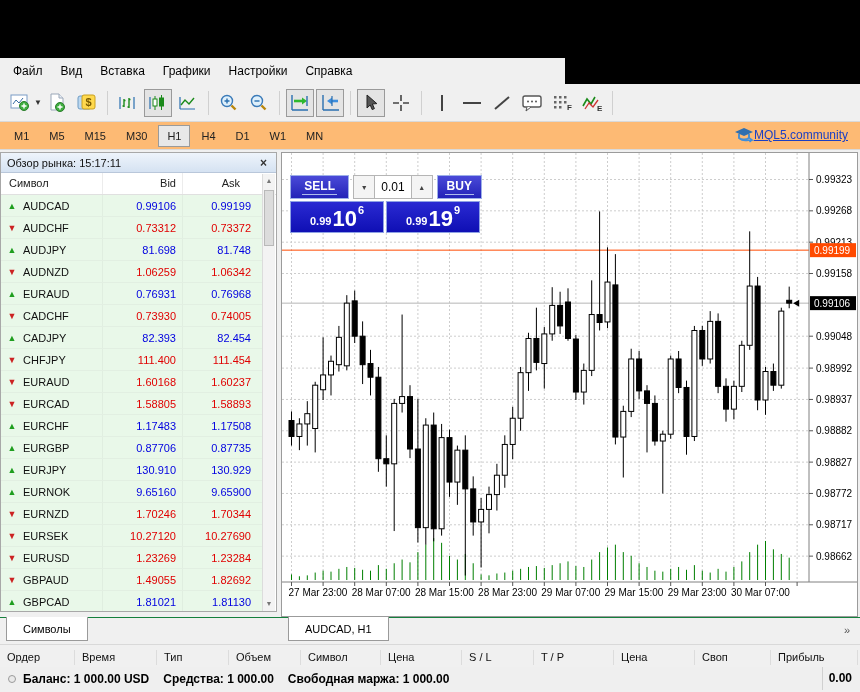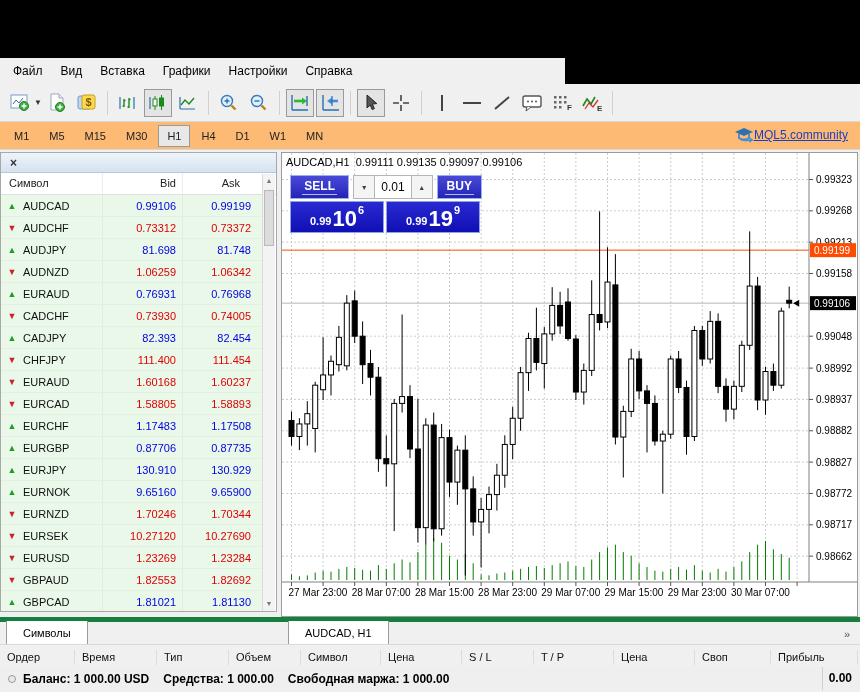--- a/index.html
+++ b/index.html
@@ -71,21 +71,21 @@
          display:flex; align-items:center; justify-content:center; }
   .trow2 { display:flex; margin-top:2px; }
   .bigpx { width:94px; height:32px; background:linear-gradient(#2a2ad2,#0f0fb4); color:#fff; display:flex;
            align-items:flex-end; justify-content:center; padding-bottom:3px; border:1px solid #8fa2e4; }
   .bigpx + .bigpx { margin-left:2px; }
   .px-s { font-size:11px; font-weight:bold; padding-bottom:2px; }
   .px-b { font-size:22px; font-weight:bold; line-height:20px; margin:0 1px; }
   .px-e { font-size:11px; font-weight:bold; align-self:flex-start; padding-top:2px; }
 
   
-  #tabstrip { left:0; top:617px; width:860px; height:27px; background:#f0f0f0; border-top:5px solid #15803d; }
+  #tabstrip { left:0; top:617px; width:860px; height:27px; background:#f0f0f0; border-top:1px solid #15803d; }
   .btab { position:absolute; top:-1px; height:24px; background:#fff; border:1px solid #9a9a9a; border-top:none;
           display:flex; align-items:center; padding:0 16px; font-size:11px; }
   #tab-symbols { left:6px; }
   #tab-chart { left:288px; }
   #tab-more { position:absolute; right:10px; top:6px; color:#555; font-size:11px; }
 
   
   #orders { left:0; top:644px; width:860px; height:27px; background:#f0f0f0; border-top:1px solid #d9d9d9;
             border-bottom:1px solid #d9d9d9; display:flex; align-items:center; }
   .ocol { text-align:left; padding:0 7px; border-right:1px solid #dcdcdc; font-size:11px; color:#111;
@@ -269,20 +269,21 @@
         <polygon points="10,1 19,5 10,9 1,5" fill="#2f6fb0"></polygon>
         <path d="M5 7v4c2.5 2 7.5 2 10 0V7" fill="none" stroke="#4a8fd0" stroke-width="2"></path>
         <path d="M6 12c3 3 8 1 12 1l-2.5-2M18 13l-2.5 2" fill="none" stroke="#3d8edd" stroke-width="1.6"></path>
       </svg>
     <a href="#">MQL5.community</a>
   </div>
 </div>
 
 <div class="abs" id="mw">
   <div id="mw-title">
+    <span class="t">Обзор рынка: 15:17:11</span>
     <span id="mw-close">×</span>
   </div>
   <div id="mw-head">
     <span class="mh-sym">Символ</span>
     <span class="mh-bid">Bid</span>
     <span class="mh-ask">Ask</span>
   </div>
   <div id="mw-rows">
       <div class="mwrow up">
         <span class="mw-arr">▲</span>
@@ -382,21 +383,21 @@
       </div>
       <div class="mwrow dn">
         <span class="mw-arr">▼</span>
         <span class="mw-sym">EURUSD</span>
         <span class="mw-bid">1.23269</span>
         <span class="mw-ask">1.23284</span>
       </div>
       <div class="mwrow dn">
         <span class="mw-arr">▼</span>
         <span class="mw-sym">GBPAUD</span>
-        <span class="mw-bid">1.82553</span>
+        <span class="mw-bid">1.49055</span>
         <span class="mw-ask">1.82692</span>
       </div>
       <div class="mwrow up">
         <span class="mw-arr">▲</span>
         <span class="mw-sym">GBPCAD</span>
         <span class="mw-bid">1.81021</span>
         <span class="mw-ask">1.81130</span>
       </div>
     </div>
   <div id="mw-sb">
@@ -681,21 +682,20 @@
       <text x="196.10000000000002" y="443" font-size="10" fill="#000">28 Mar 23:00</text>
       <text x="259.3" y="443" font-size="10" fill="#000">29 Mar 07:00</text>
       <text x="322.5" y="443" font-size="10" fill="#000">29 Mar 15:00</text>
       <text x="385.70000000000005" y="443" font-size="10" fill="#000">29 Mar 23:00</text>
       <text x="448.90000000000003" y="443" font-size="10" fill="#000">30 Mar 07:00</text>
       <rect x="528" y="90.15089999999752" width="46" height="14" fill="#ff4a00"></rect>
       <text x="532" y="101.15089999999752" font-size="10" fill="#fff">0.99199</text>
       <rect x="528" y="143.14229999999674" width="46" height="14" fill="#000"></rect>
       <text x="532" y="154.14229999999674" font-size="10" fill="#fff">0.99106</text>
     </svg>
-  <div id="ohlc-line">AUDCAD,H1  0.99111 0.99135 0.99097 0.99106</div>
   <div id="trade">
     <div class="trow1">
       <div class="bluebtn" id="sellbtn">
           <span>SELL</span>
         </div>
       <div class="stepbtn">▼</div>
       <div id="vol">0.01</div>
       <div class="stepbtn" style="margin-left:0">▲</div>
       <div class="bluebtn" id="buybtn">
           <span>BUY</span>

